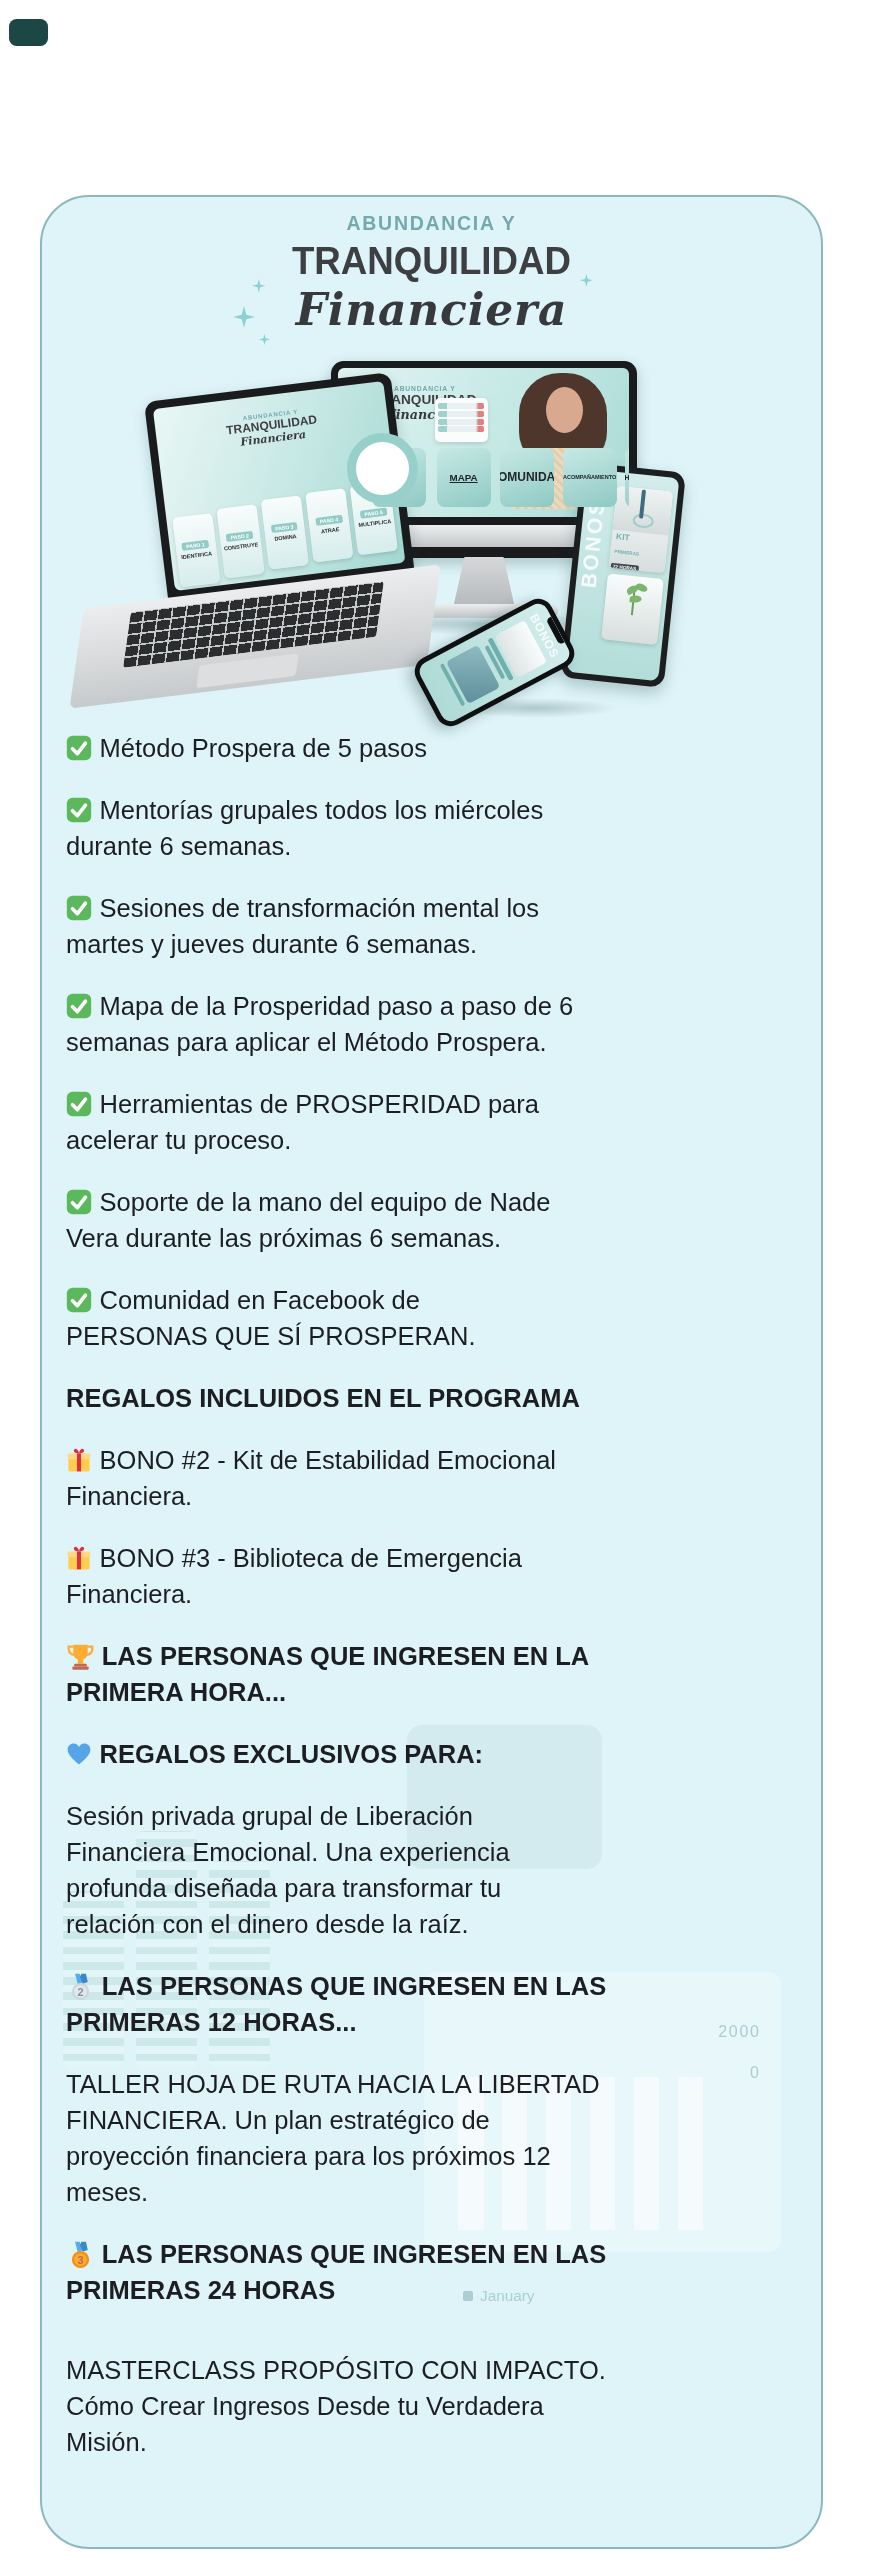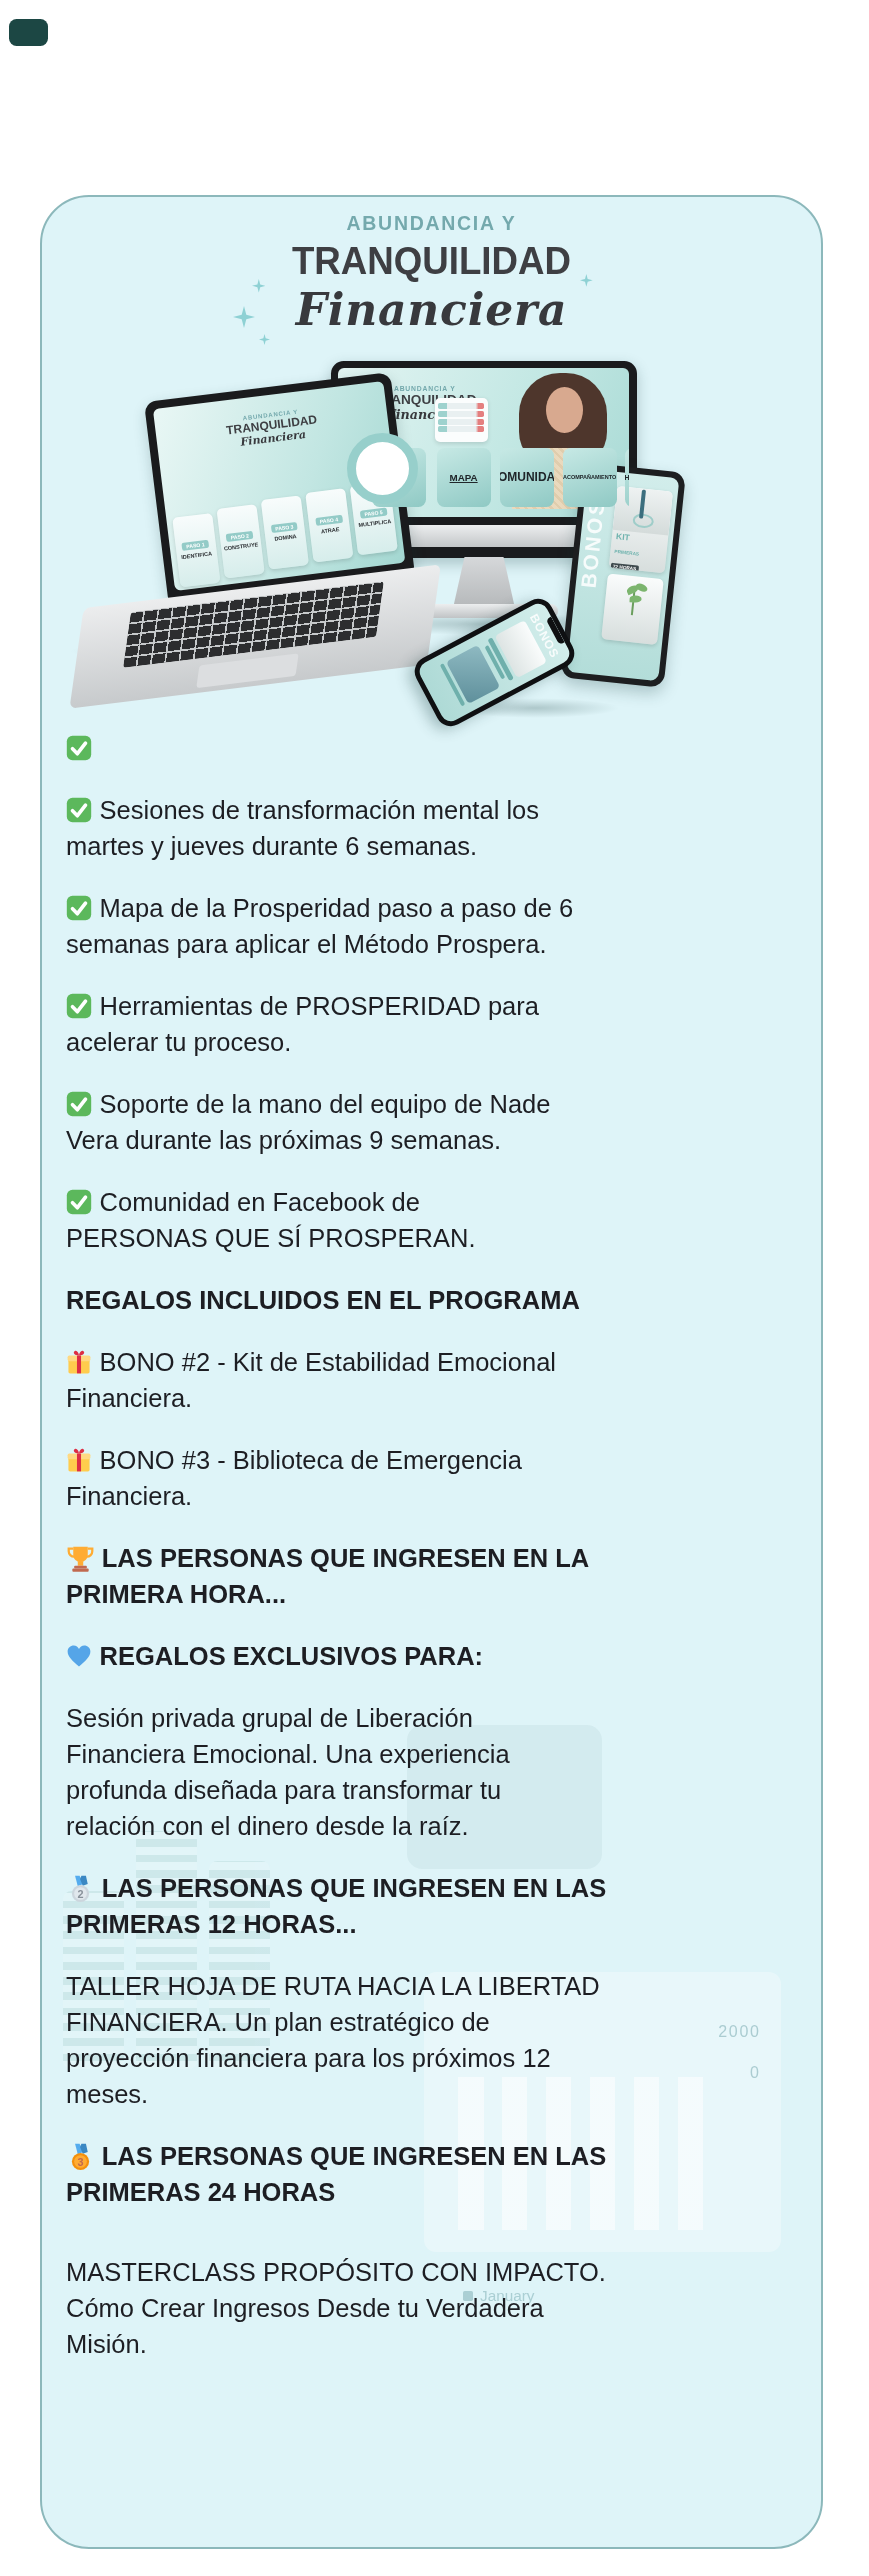--- a/index.html
+++ b/index.html
@@ -276,25 +276,30 @@
         <div class="p-bar"></div>
         <div class="p-bar short"></div>
         <div class="p-photo"></div>
         <div class="p-bar"></div>
       </div>
     </div>
   </div>
 
   <div class="content">
 
-
-    <p><span class="icon"><svg viewBox="0 0 32 32" width="26" height="26">
-            <rect x="1" y="1" width="30" height="30" rx="7" fill="#5cb85c"></rect>
-            <path d="M8 17 l6 6 L24 10" stroke="#fff" stroke-width="4.5" fill="none" stroke-linecap="round" stroke-linejoin="round"></path>
-          </svg></span></p>
+    <p><span class="icon"><svg viewBox="0 0 32 32" width="26" height="26">
+            <rect x="1" y="1" width="30" height="30" rx="7" fill="#5cb85c"></rect>
+            <path d="M8 17 l6 6 L24 10" stroke="#fff" stroke-width="4.5" fill="none" stroke-linecap="round" stroke-linejoin="round"></path>
+          </svg></span><span class="t">Método Prospera de 5 pasos</span></p>
+
+    <p><span class="icon"><svg viewBox="0 0 32 32" width="26" height="26">
+            <rect x="1" y="1" width="30" height="30" rx="7" fill="#5cb85c"></rect>
+            <path d="M8 17 l6 6 L24 10" stroke="#fff" stroke-width="4.5" fill="none" stroke-linecap="round" stroke-linejoin="round"></path>
+          </svg></span><span class="t">Mentorías grupales todos los miércoles
+durante 6 semanas.</span></p>
 
     <p><span class="icon"><svg viewBox="0 0 32 32" width="26" height="26">
             <rect x="1" y="1" width="30" height="30" rx="7" fill="#5cb85c"></rect>
             <path d="M8 17 l6 6 L24 10" stroke="#fff" stroke-width="4.5" fill="none" stroke-linecap="round" stroke-linejoin="round"></path>
           </svg></span><span class="t">Sesiones de transformación mental los
 martes y jueves durante 6 semanas.</span></p>
 
     <p><span class="icon"><svg viewBox="0 0 32 32" width="26" height="26">
             <rect x="1" y="1" width="30" height="30" rx="7" fill="#5cb85c"></rect>
             <path d="M8 17 l6 6 L24 10" stroke="#fff" stroke-width="4.5" fill="none" stroke-linecap="round" stroke-linejoin="round"></path>
@@ -304,21 +309,21 @@
     <p><span class="icon"><svg viewBox="0 0 32 32" width="26" height="26">
             <rect x="1" y="1" width="30" height="30" rx="7" fill="#5cb85c"></rect>
             <path d="M8 17 l6 6 L24 10" stroke="#fff" stroke-width="4.5" fill="none" stroke-linecap="round" stroke-linejoin="round"></path>
           </svg></span><span class="t">Herramientas de PROSPERIDAD para
 acelerar tu proceso.</span></p>
 
     <p><span class="icon"><svg viewBox="0 0 32 32" width="26" height="26">
             <rect x="1" y="1" width="30" height="30" rx="7" fill="#5cb85c"></rect>
             <path d="M8 17 l6 6 L24 10" stroke="#fff" stroke-width="4.5" fill="none" stroke-linecap="round" stroke-linejoin="round"></path>
           </svg></span><span class="t">Soporte de la mano del equipo de Nade
-Vera durante las próximas 9 semanas.</span></p>
+Vera durante las próximas 6 semanas.</span></p>
 
     <p><span class="icon"><svg viewBox="0 0 32 32" width="26" height="26">
             <rect x="1" y="1" width="30" height="30" rx="7" fill="#5cb85c"></rect>
             <path d="M8 17 l6 6 L24 10" stroke="#fff" stroke-width="4.5" fill="none" stroke-linecap="round" stroke-linejoin="round"></path>
           </svg></span><span class="t">Comunidad en Facebook de
 PERSONAS QUE SÍ PROSPERAN.</span></p>
 
     <p class="bold"><span class="t">REGALOS INCLUIDOS EN EL PROGRAMA</span></p>
 
 

